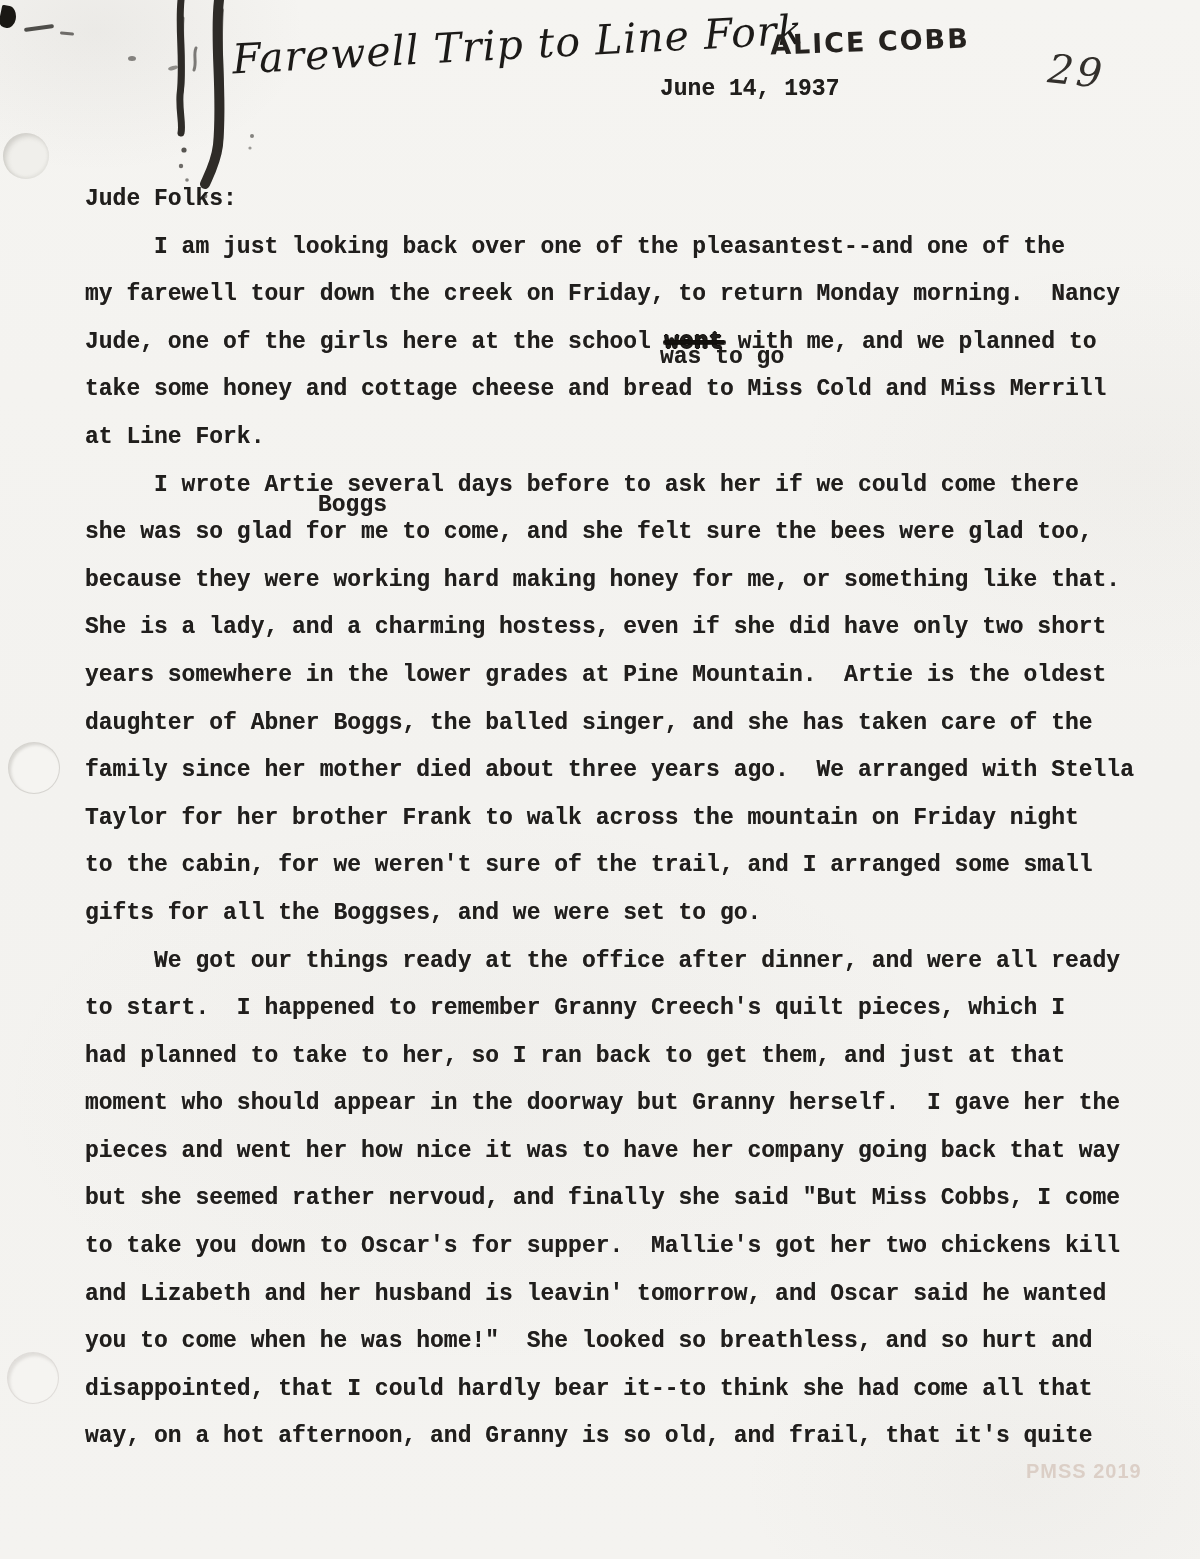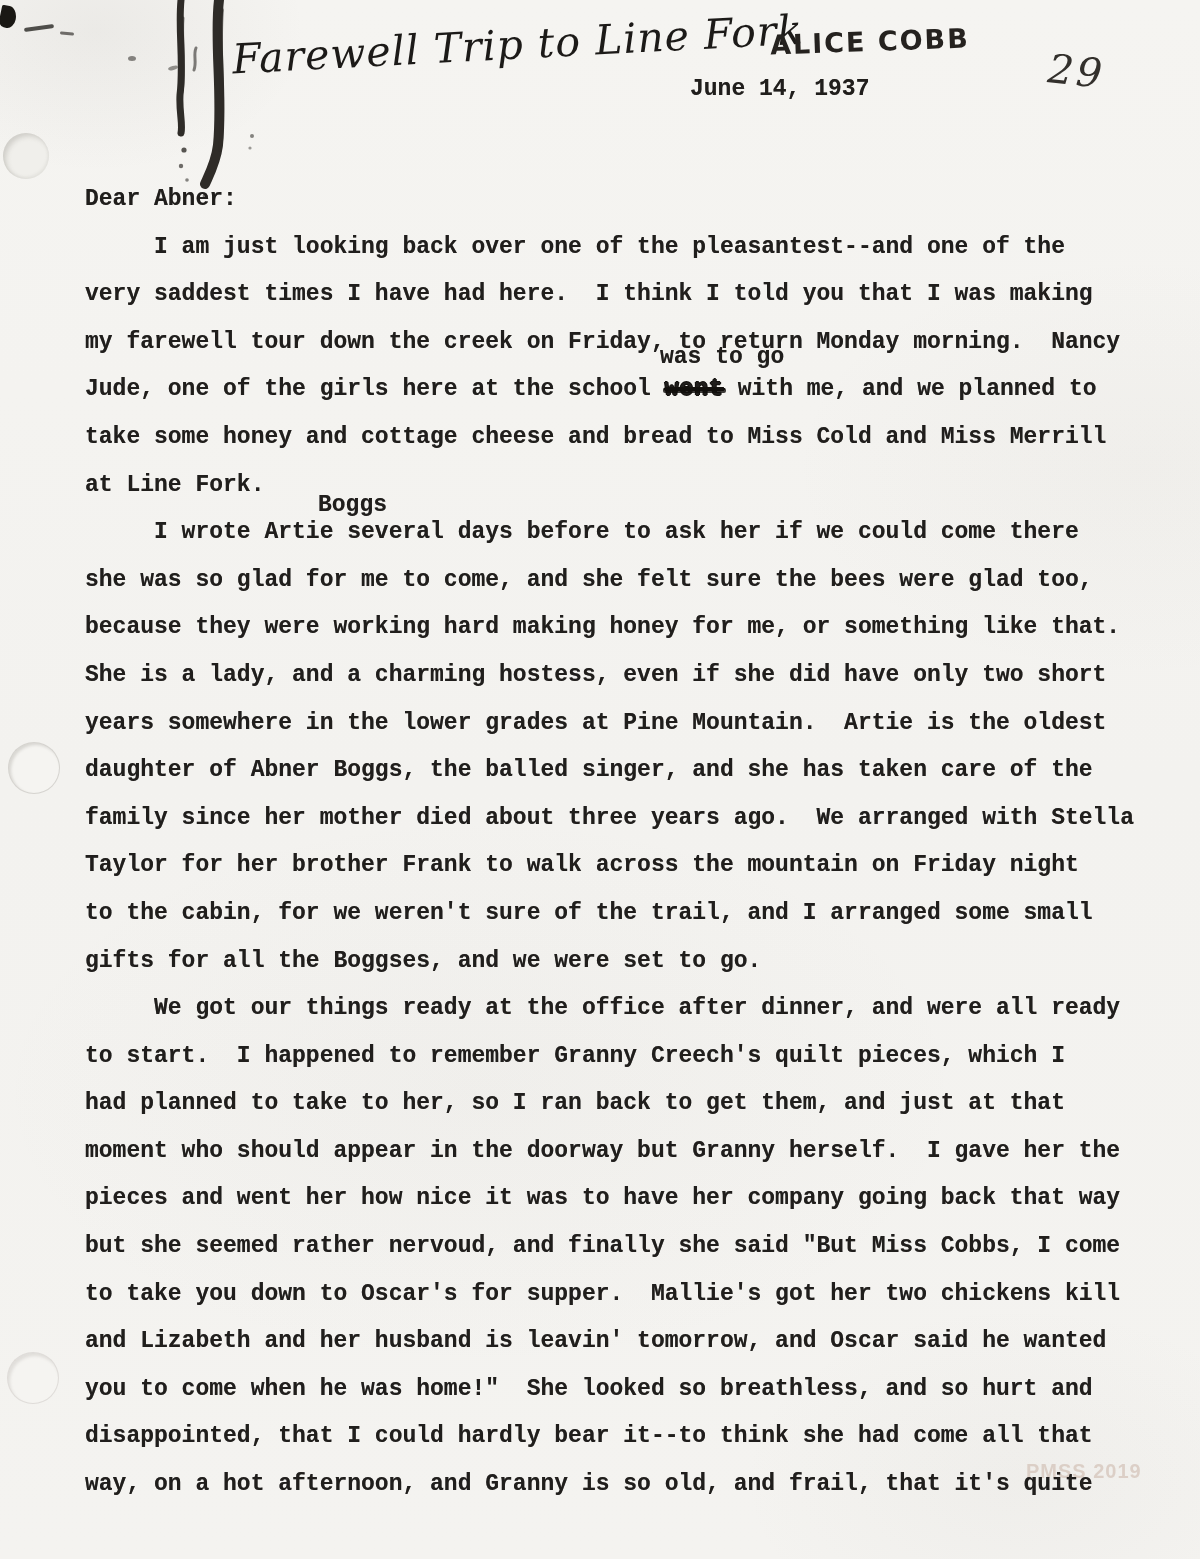--- a/index.html
+++ b/index.html
@@ -33,21 +33,21 @@
   }
   .struck::after{
     content:"";position:absolute;left:-2px;right:-2px;top:45%;height:5px;
     background:rgba(15,12,10,0.8);border-radius:2px;
   }
   .typed{
     position:absolute;color:#201e1c;font-size:23px;font-weight:bold;
     font-family:"Liberation Mono",monospace;white-space:pre;
     text-shadow:0 0 0.6px rgba(25,25,25,0.55);z-index:3;
   }
-  .typed-date{left:660px;top:76px;margin-left:30px;}
+  .typed-date{left:660px;top:76px;}
   .ins-was-to-go{left:660px;top:344px;}
   .ins-boggs{left:318px;top:492px;}
   
   .hw-title{
     position:absolute;left:232px;top:22px;width:520px;
     font-family:"DejaVu Serif",serif;font-style:italic;
     font-size:41px;color:#1c1a18;transform:rotate(-3deg);
     letter-spacing:1px;white-space:nowrap;z-index:4;
   }
   .hw-author{
@@ -132,23 +132,22 @@
   <div class="hw-author">ALICE COBB</div>
   <div class="typed typed-date">June 14, 1937</div>
   <div class="hw-pagenum">29</div>
 
   <div class="watermark">PMSS 2019</div>
 
   <div class="typed ins-was-to-go">was to go</div>
   <div class="typed ins-boggs">Boggs</div>
 
   <div class="letter-body">
-      <div class="tline">Dear Abner:</div>
+      <div class="tline">Jude Folks:</div>
       <div class="tline">     I am just looking back over one of the pleasantest--and one of the</div>
-      <div class="tline">very saddest times I have had here.  I think I told you that I was making</div>
       <div class="tline">my farewell tour down the creek on Friday, to return Monday morning.  Nancy</div>
       <div class="tline"><span>Jude, one of the girls here at the school </span><span class="struck">went</span><span> with me, and we planned to</span></div>
       <div class="tline">take some honey and cottage cheese and bread to Miss Cold and Miss Merrill</div>
       <div class="tline">at Line Fork.</div>
       <div class="tline">     I wrote Artie several days before to ask her if we could come there</div>
       <div class="tline">she was so glad for me to come, and she felt sure the bees were glad too,</div>
       <div class="tline">because they were working hard making honey for me, or something like that.</div>
       <div class="tline">She is a lady, and a charming hostess, even if she did have only two short</div>
       <div class="tline">years somewhere in the lower grades at Pine Mountain.  Artie is the oldest</div>
       <div class="tline">daughter of Abner Boggs, the balled singer, and she has taken care of the</div>

